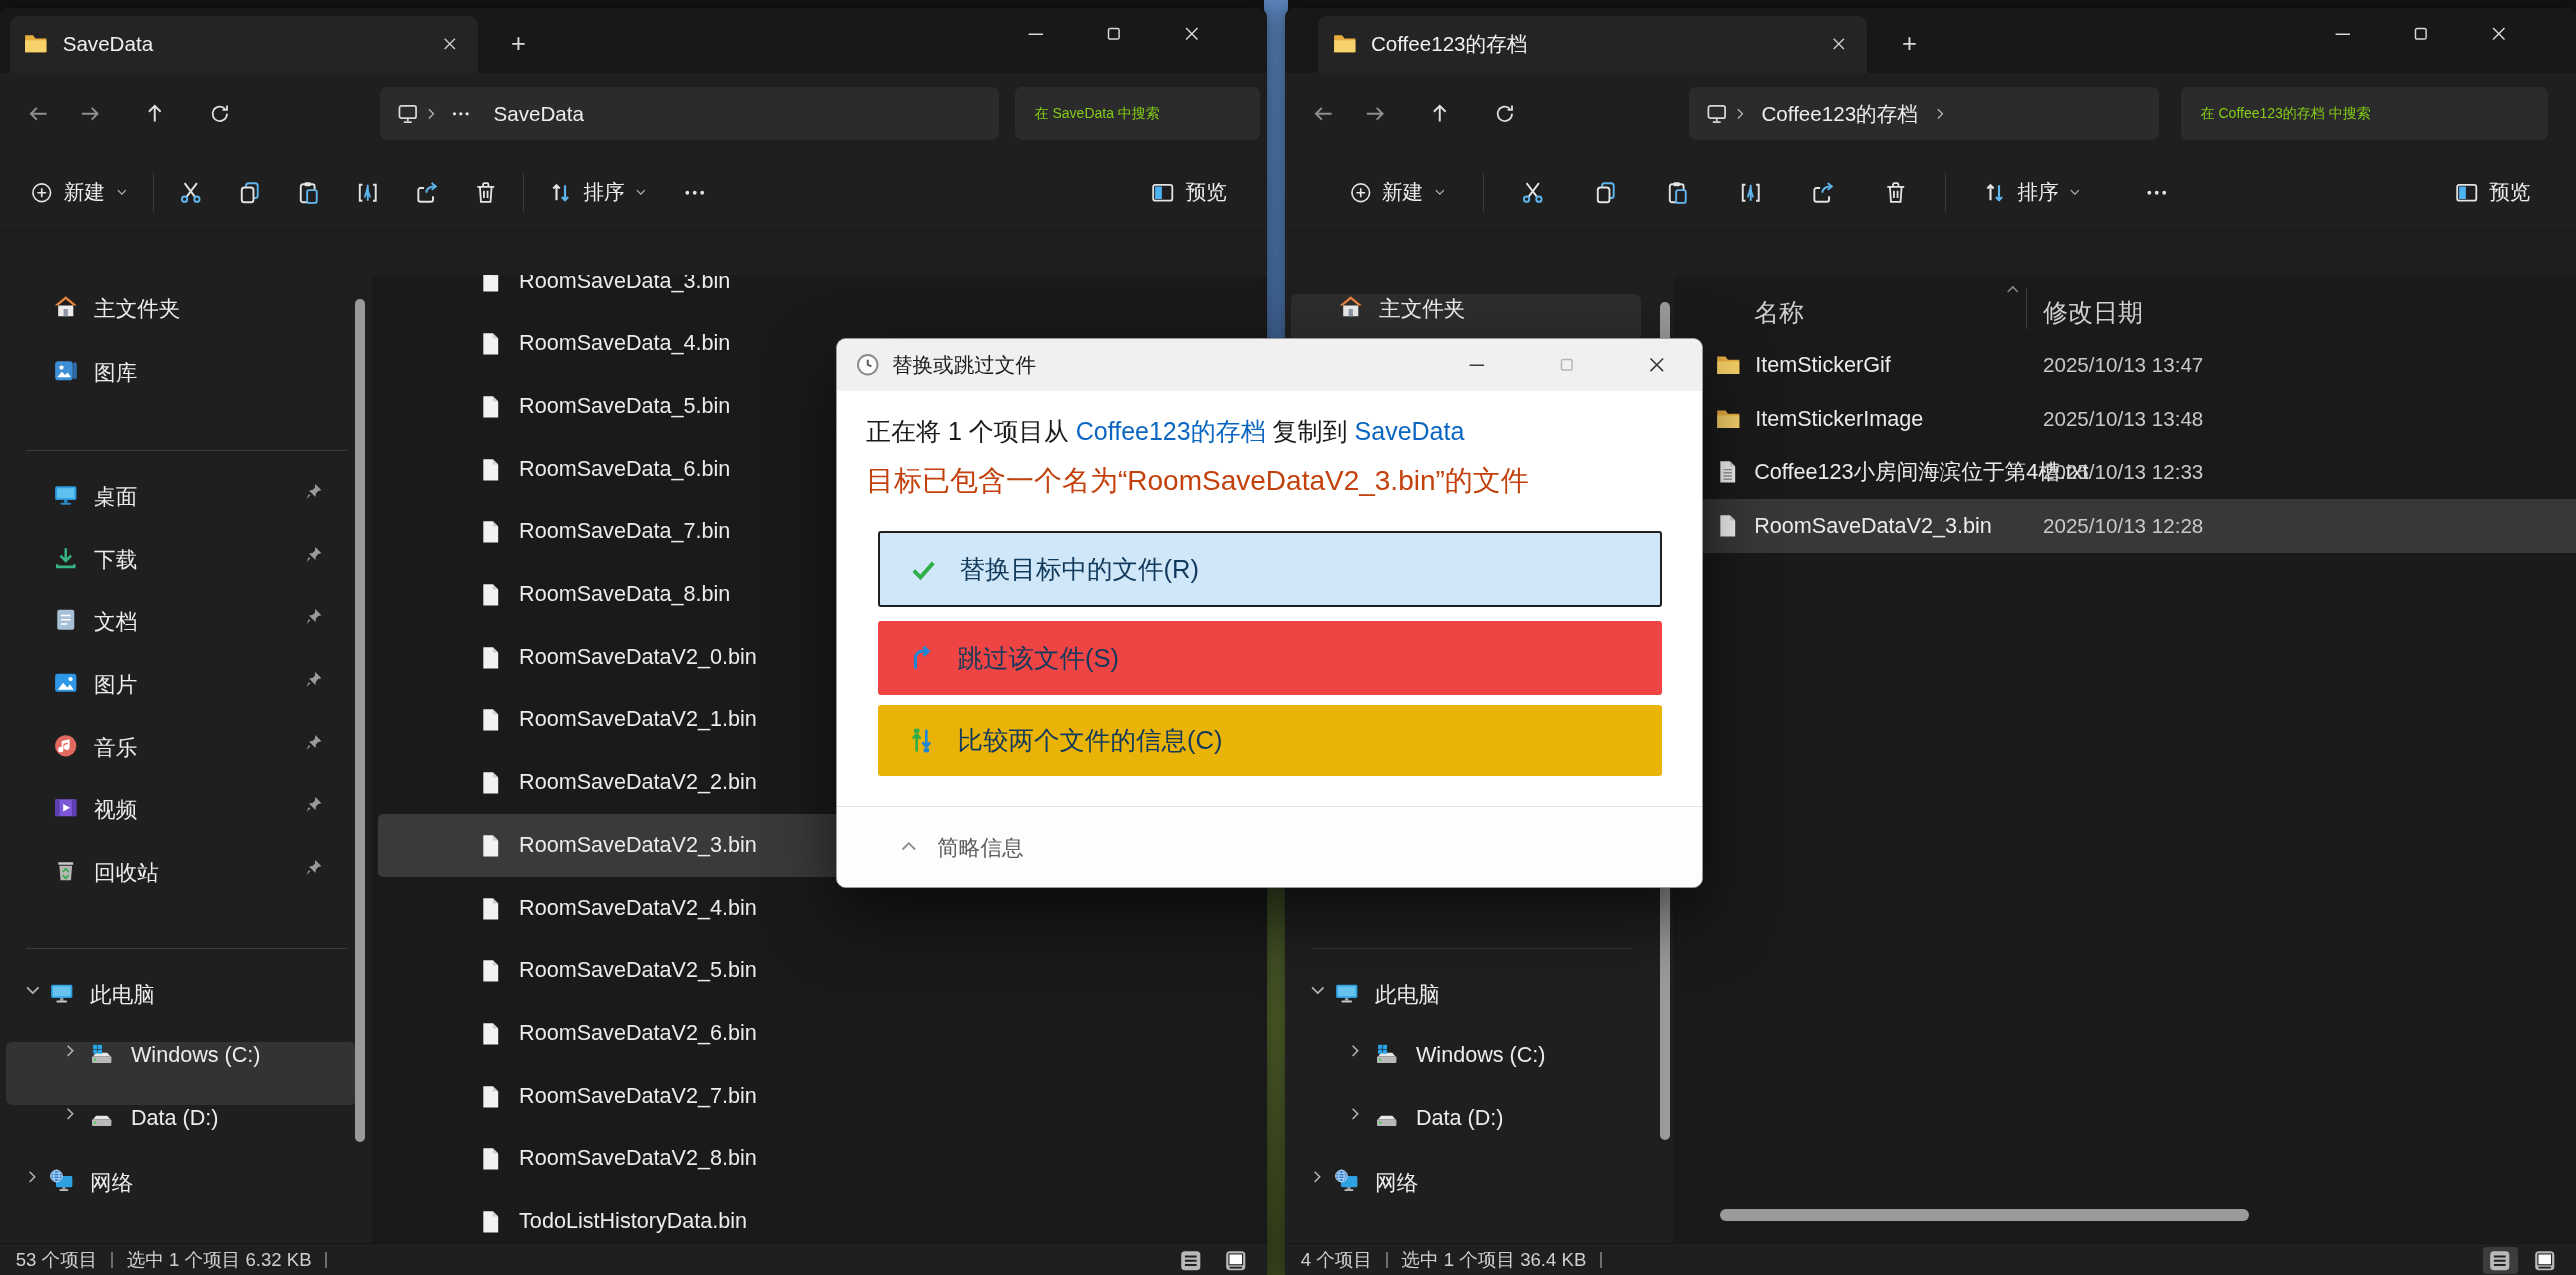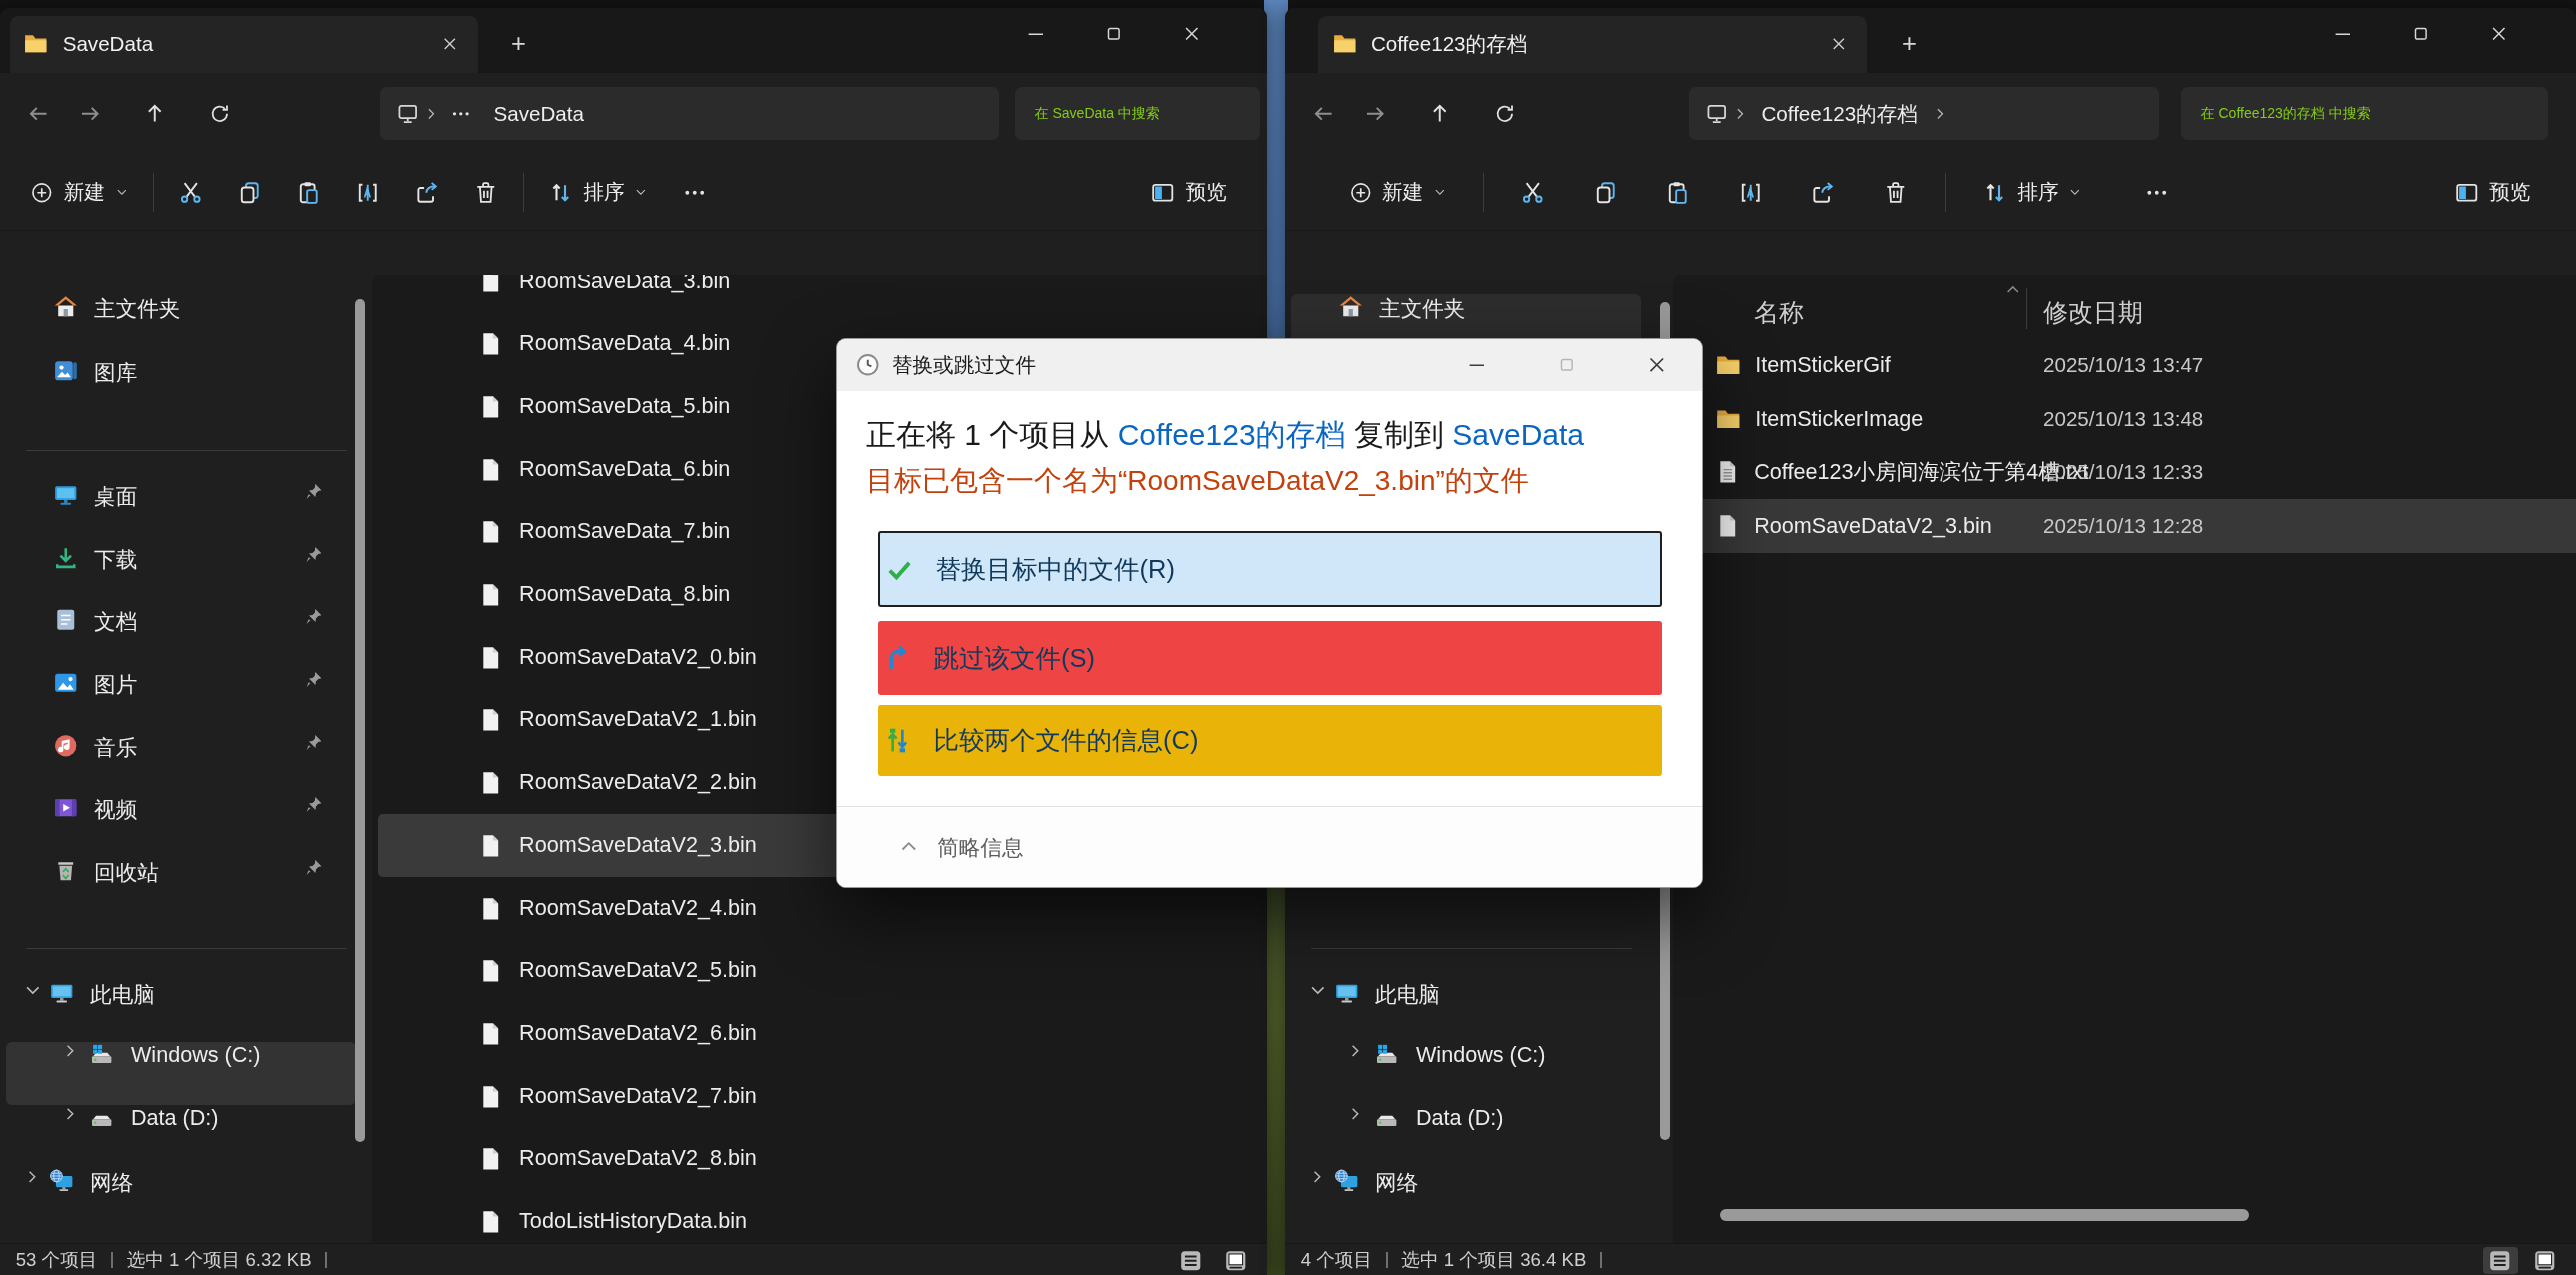--- a/index.html
+++ b/index.html
@@ -67,24 +67,24 @@
   .vic{width:35px;height:27.4px;display:flex;align-items:center;justify-content:center;border-radius:3.9px}
   .vic.on{background:#3d3d3d}
   
   .dialog{position:absolute;left:836px;top:338px;width:867px;height:550px;background:#ffffff;
     border-radius:9.8px;box-shadow:0 27.4px 69px rgba(0,0,0,.6);border:1px solid #9a9a9a;z-index:50;overflow:hidden}
   .dtitle{position:absolute;left:0;top:0;right:0;height:52px;background:#f0f0f0;display:flex;align-items:center;padding:0 17.6px;gap:11.8px}
   .dtitle .tt{font-size:20.6px;color:#1b1b1b}
   .dcaps{position:absolute;right:0;top:0;height:52px;display:flex}
   .dcap{width:90px;height:52px;display:flex;align-items:center;justify-content:center;color:#3a3a3a}
   .dcap.dis{color:#b5b5b5}
-  .dbody{position:absolute;left:29px;top:76px;right:29px;font-size:30px;color:#1a1a1a;white-space:nowrap}
+  .dbody{position:absolute;left:29px;top:76px;right:29px;font-size:25px;color:#1a1a1a;white-space:nowrap}
   .dlink{color:#0b66c2}
   .dhead{position:absolute;left:29px;top:123px;right:19.6px;font-size:28px;color:#c2410c;white-space:nowrap}
-  .opt{position:absolute;left:41px;width:784px;display:flex;align-items:center;gap:21.6px;padding-left:5px;border-radius:2.9px}
+  .opt{position:absolute;left:41px;width:784px;display:flex;align-items:center;gap:21.6px;padding-left:29px;border-radius:2.9px}
   .opt .ol{font-size:25.5px;color:#10395c;white-space:nowrap}
   .opt1{top:192px;height:76px;background:#cfe7f8;border:2px solid #1f1f1f}
   .opt2{top:282px;height:74px;background:#ef4444}
   .opt3{top:366px;height:71px;background:#eab308}
   .dfoot{position:absolute;left:0;right:0;top:467px;bottom:0;background:#fdfdfd;border-top:1px solid #e2e2e2;
     display:flex;align-items:center;gap:17.6px;padding-left:61px}
   .dfoot .fl{font-size:21.6px;color:#5c5c5c}
   .ic{flex:none}
 </style>
 </head>

